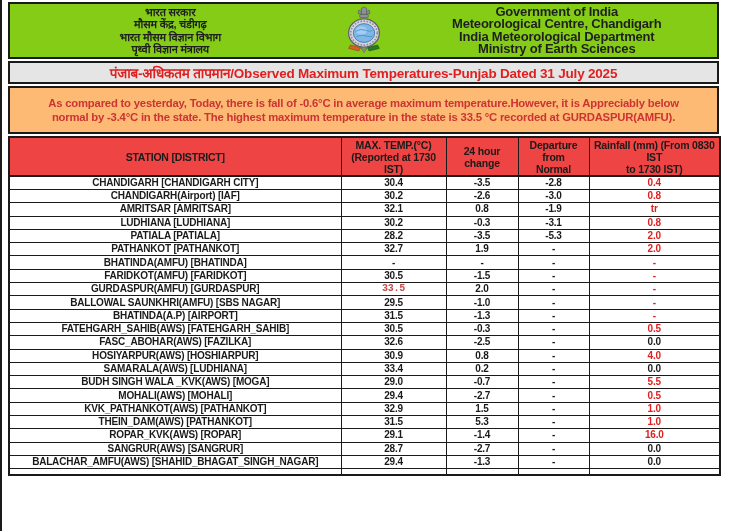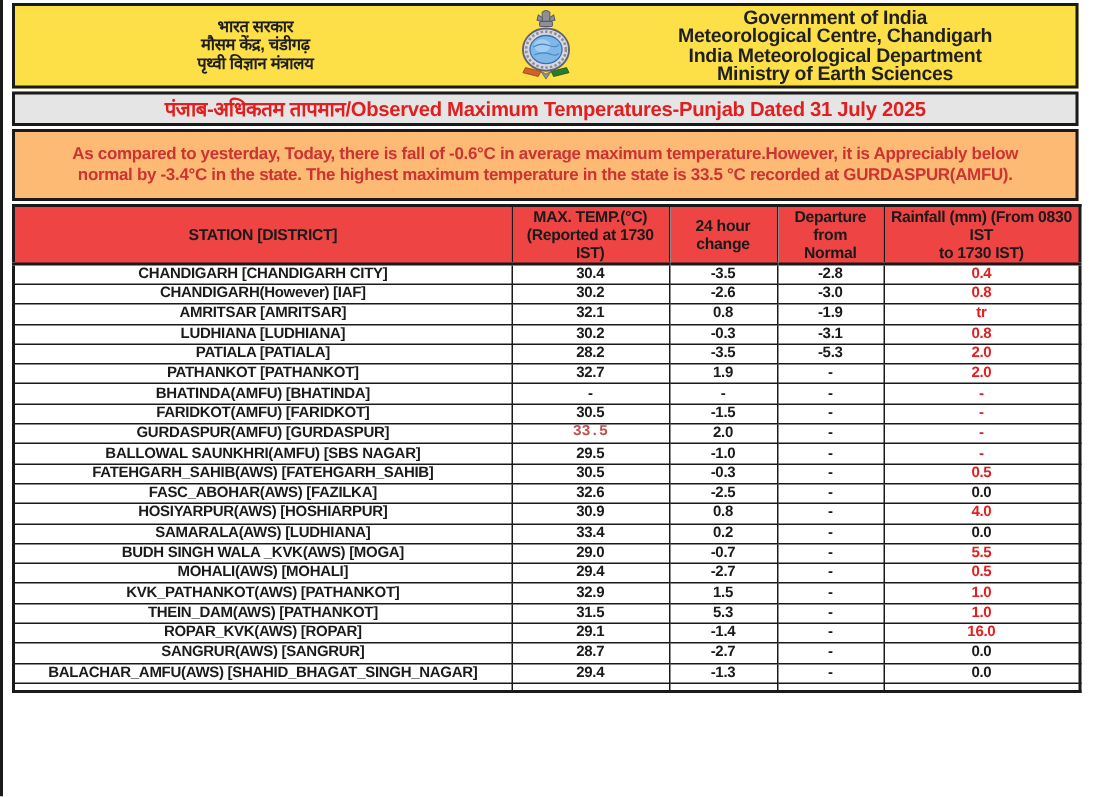--- a/index.html
+++ b/index.html
@@ -3,21 +3,21 @@
 <meta charset="utf-8">
 <style>
   * { margin:0; padding:0; box-sizing:border-box; }
   html,body { width:730px; height:531px; overflow:hidden; background:#fff;
     font-family:"Liberation Sans", sans-serif; }
   #page { position:relative; width:730px; height:531px; background:#fff; }
   #left-edge { position:absolute; left:0; top:0; width:2px; height:531px; background:#1a1a1a; }
   #content { position:absolute; left:8px; top:2px; width:711px; }
 
   
-  .masthead { display:flex; align-items:center; background:#fde047;
+  .masthead { display:flex; align-items:center; background:#84cc16;
     border:2px solid #1a1a1a; height:57px; }
   .mast-col { flex:1; text-align:center; color:#1f1f1f; font-weight:bold; }
   .mast-col div { font-size:13px; line-height:12.5px; letter-spacing:-0.2px; }
   .hindi div { font-size:11px; }
   .logo-wrap { width:66px; display:flex; justify-content:center; align-items:center; }
 
   
   .title-bar { margin-top:2px; border:2px solid #1a1a1a; background:#e5e5e5;
     text-align:center; height:23px; line-height:19px; }
   .title-bar span { color:#e02020; font-weight:bold; font-size:13.5px; letter-spacing:-0.2px; }
@@ -47,20 +47,21 @@
 <body>
 
 <div id="page">
   <div id="left-edge"></div>
   <div id="content">
 
     <div class="masthead">
       <div class="mast-col hindi">
         <div>भारत सरकार</div>
         <div>मौसम केंद्र, चंडीगढ़</div>
+        <div>भारत मौसम विज्ञान विभाग</div>
         <div>पृथ्वी विज्ञान मंत्रालय</div>
       </div>
       <div class="logo-wrap">
         <svg width="52" height="53" viewBox="0 0 60 62">
 
           <g fill="#8f8f99" stroke="#5a5a64" stroke-width="0.8">
             <rect x="25" y="12" width="10" height="4" rx="1"></rect>
             <path d="M27 12 L27 5 Q30 2 33 5 L33 12 Z"></path>
             <path d="M24 7 L27 9 L27 12 L23 11 Z"></path>
             <path d="M36 7 L33 9 L33 12 L37 11 Z"></path>
@@ -127,21 +128,21 @@
       </thead>
       <tbody>
           <tr>
             <td>CHANDIGARH  [CHANDIGARH CITY]</td>
             <td>30.4</td>
             <td>-3.5</td>
             <td>-2.8</td>
             <td class="red">0.4</td>
           </tr>
           <tr>
-            <td>CHANDIGARH(However)  [IAF]</td>
+            <td>CHANDIGARH(Airport)  [IAF]</td>
             <td>30.2</td>
             <td>-2.6</td>
             <td>-3.0</td>
             <td class="red">0.8</td>
           </tr>
           <tr>
             <td>AMRITSAR  [AMRITSAR]</td>
             <td>32.1</td>
             <td>0.8</td>
             <td>-1.9</td>
@@ -190,20 +191,27 @@
             <td class="red">-</td>
           </tr>
           <tr>
             <td>BALLOWAL SAUNKHRI(AMFU)  [SBS NAGAR]</td>
             <td>29.5</td>
             <td>-1.0</td>
             <td>-</td>
             <td class="red">-</td>
           </tr>
           <tr>
+            <td>BHATINDA(A.P)  [AIRPORT]</td>
+            <td>31.5</td>
+            <td>-1.3</td>
+            <td>-</td>
+            <td class="red">-</td>
+          </tr>
+          <tr>
             <td>FATEHGARH_SAHIB(AWS)  [FATEHGARH_SAHIB]</td>
             <td>30.5</td>
             <td>-0.3</td>
             <td>-</td>
             <td class="red">0.5</td>
           </tr>
           <tr>
             <td>FASC_ABOHAR(AWS)  [FAZILKA]</td>
             <td>32.6</td>
             <td>-2.5</td>

